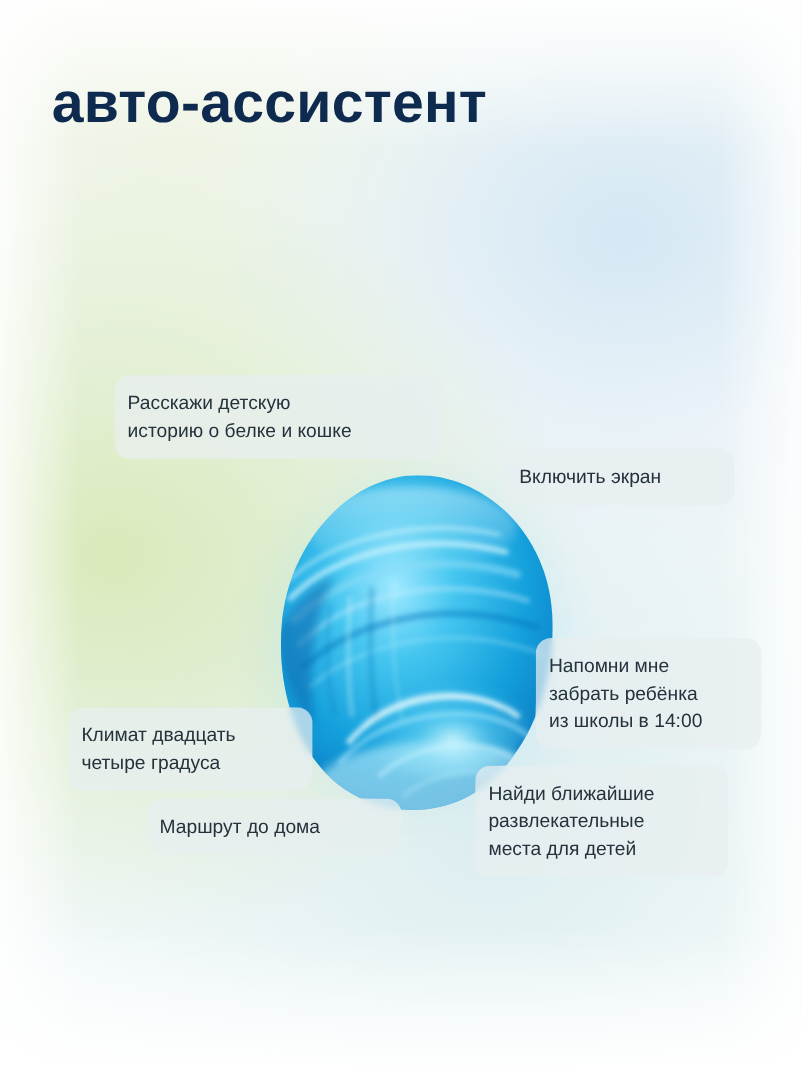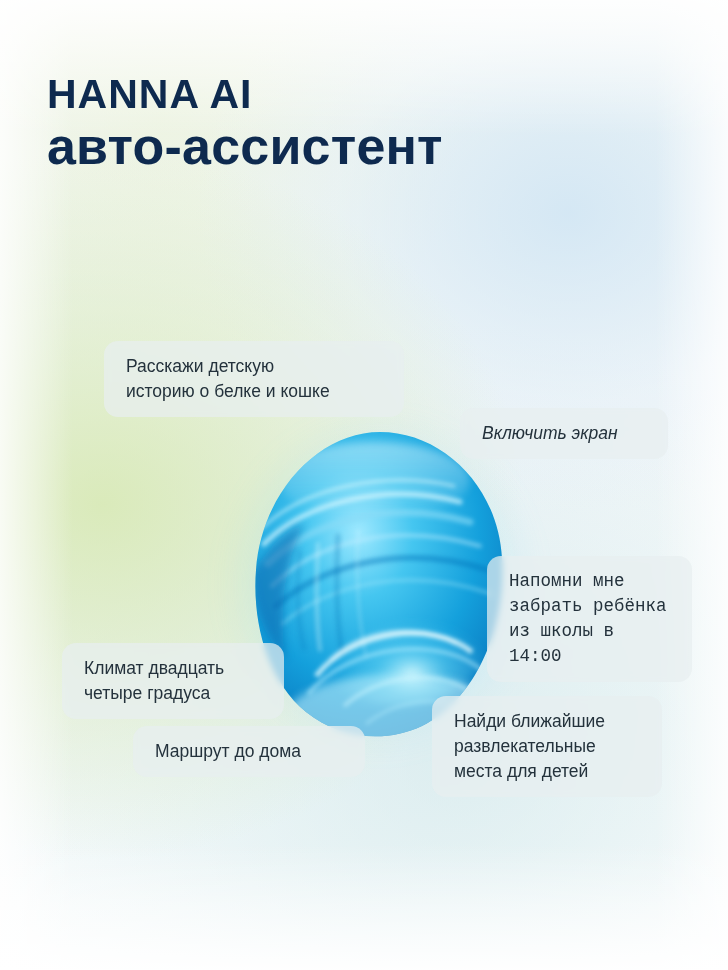--- a/index.html
+++ b/index.html
@@ -92,41 +92,40 @@
 
   
   .bubble {
     position: absolute;
     z-index: 5;
     background: rgba(232, 238, 240, 0.72);
     border-radius: 14px;
     color: #24323c;
     font-size: 17.5px;
     line-height: 25px;
-    padding: 13px 22px;
+    padding: 13px 12px;
     box-sizing: border-box;
     backdrop-filter: blur(3px);
   }
   .bubble span { display: block; white-space: pre-line; }
 
   .b-story    { left: 104px; top: 341px;  width: 300px; }
-  .b-screen   { left: 460px; top: 408px;  width: 208px; font-style: italic; }
+  .b-screen   { left: 460px; top: 408px;  width: 208px; }
   .b-music    { left: 37px;  top: 496px;  width: 232px; }
-  .b-remind   { left: 487px; top: 556px;  width: 205px; font-family: Liberation Mono, monospace; }
+  .b-remind   { left: 487px; top: 580px;  width: 205px; }
   .b-climate  { left: 62px;  top: 643px;  width: 222px; }
   .b-route    { left: 133px; top: 726px;  width: 232px; }
   .b-places   { left: 432px; top: 696px;  width: 230px; }
 </style>
 </head>
 <body>
 
 <div class="poster">
 
   <div class="headline">
-    <div class="line1">HANNA AI</div>
     <div class="line3">авто-ассистент</div>
   </div>
 
   <div class="orb-wrap">
     <div class="orb-glow"></div>
     <svg class="orb-svg" width="268" height="320" viewBox="0 0 268 320">
       <defs>
         <radialGradient id="orbBase" cx="42%" cy="34%" r="78%">
           <stop offset="0%" stop-color="#9fe9ff"></stop>
           <stop offset="26%" stop-color="#45c6f0"></stop>

